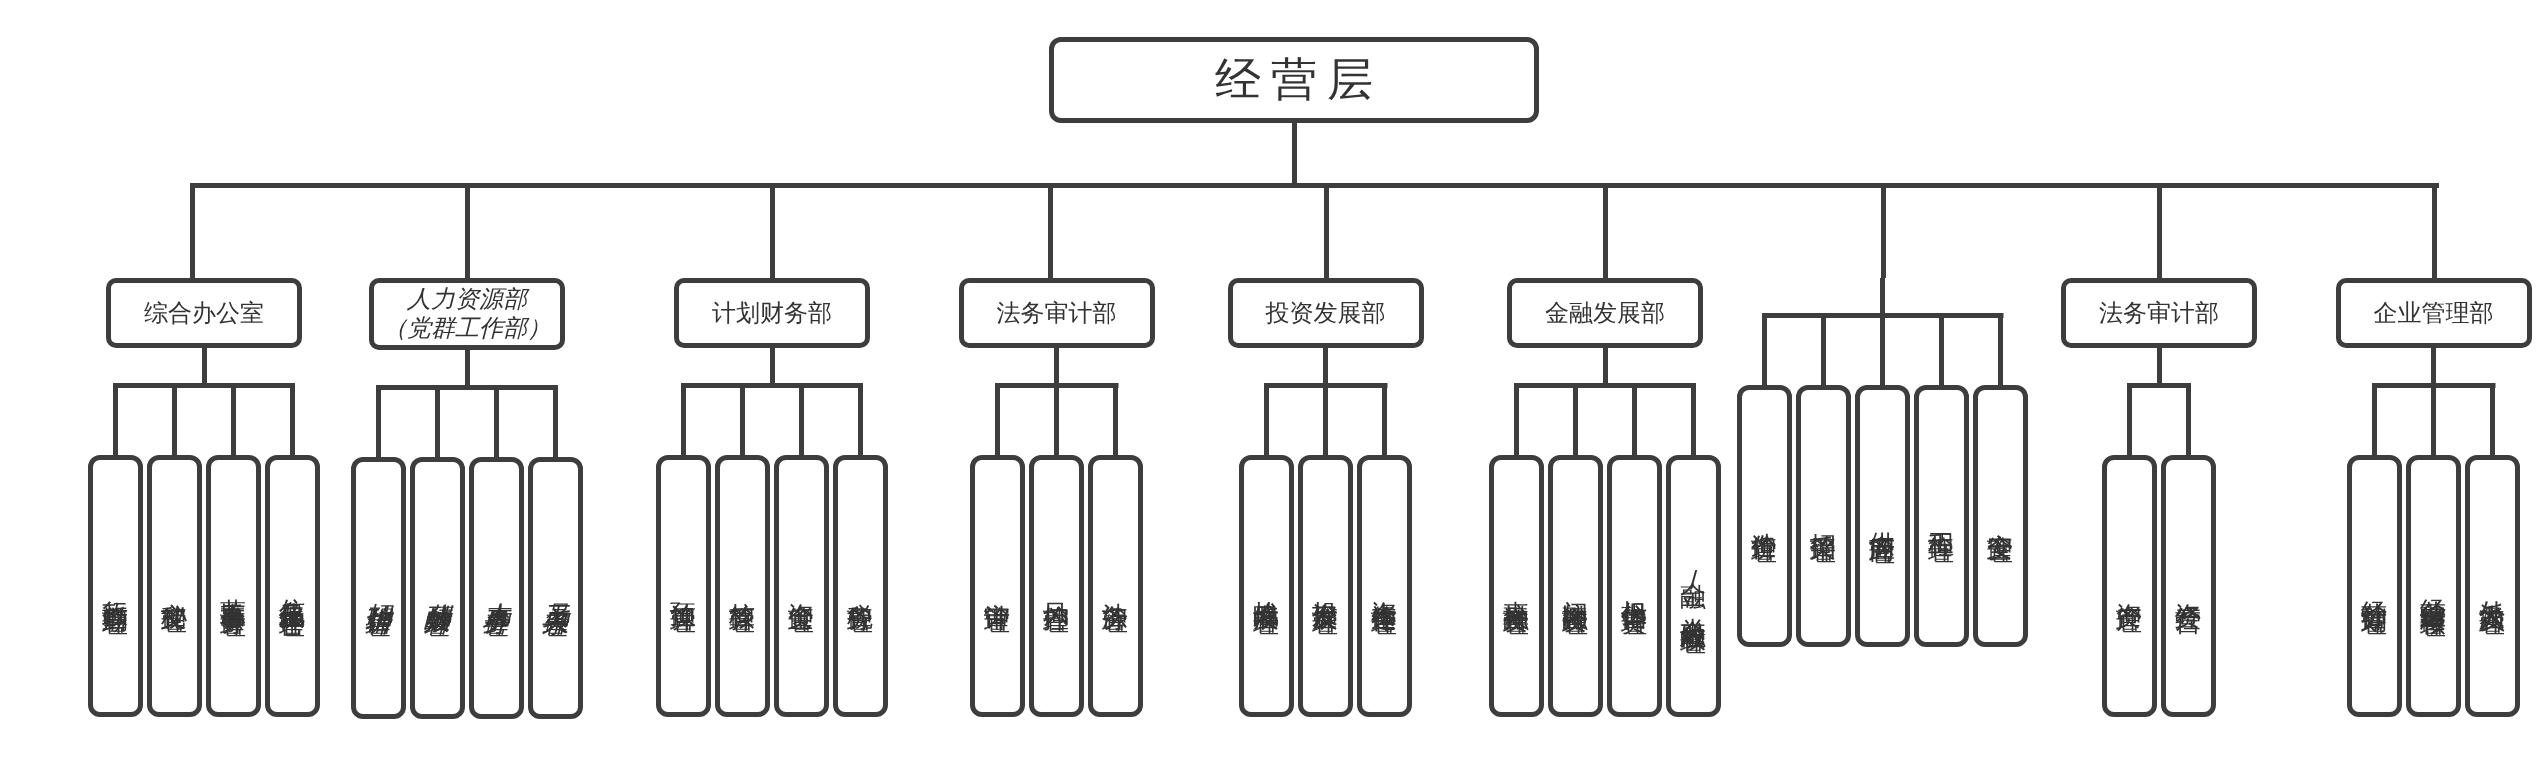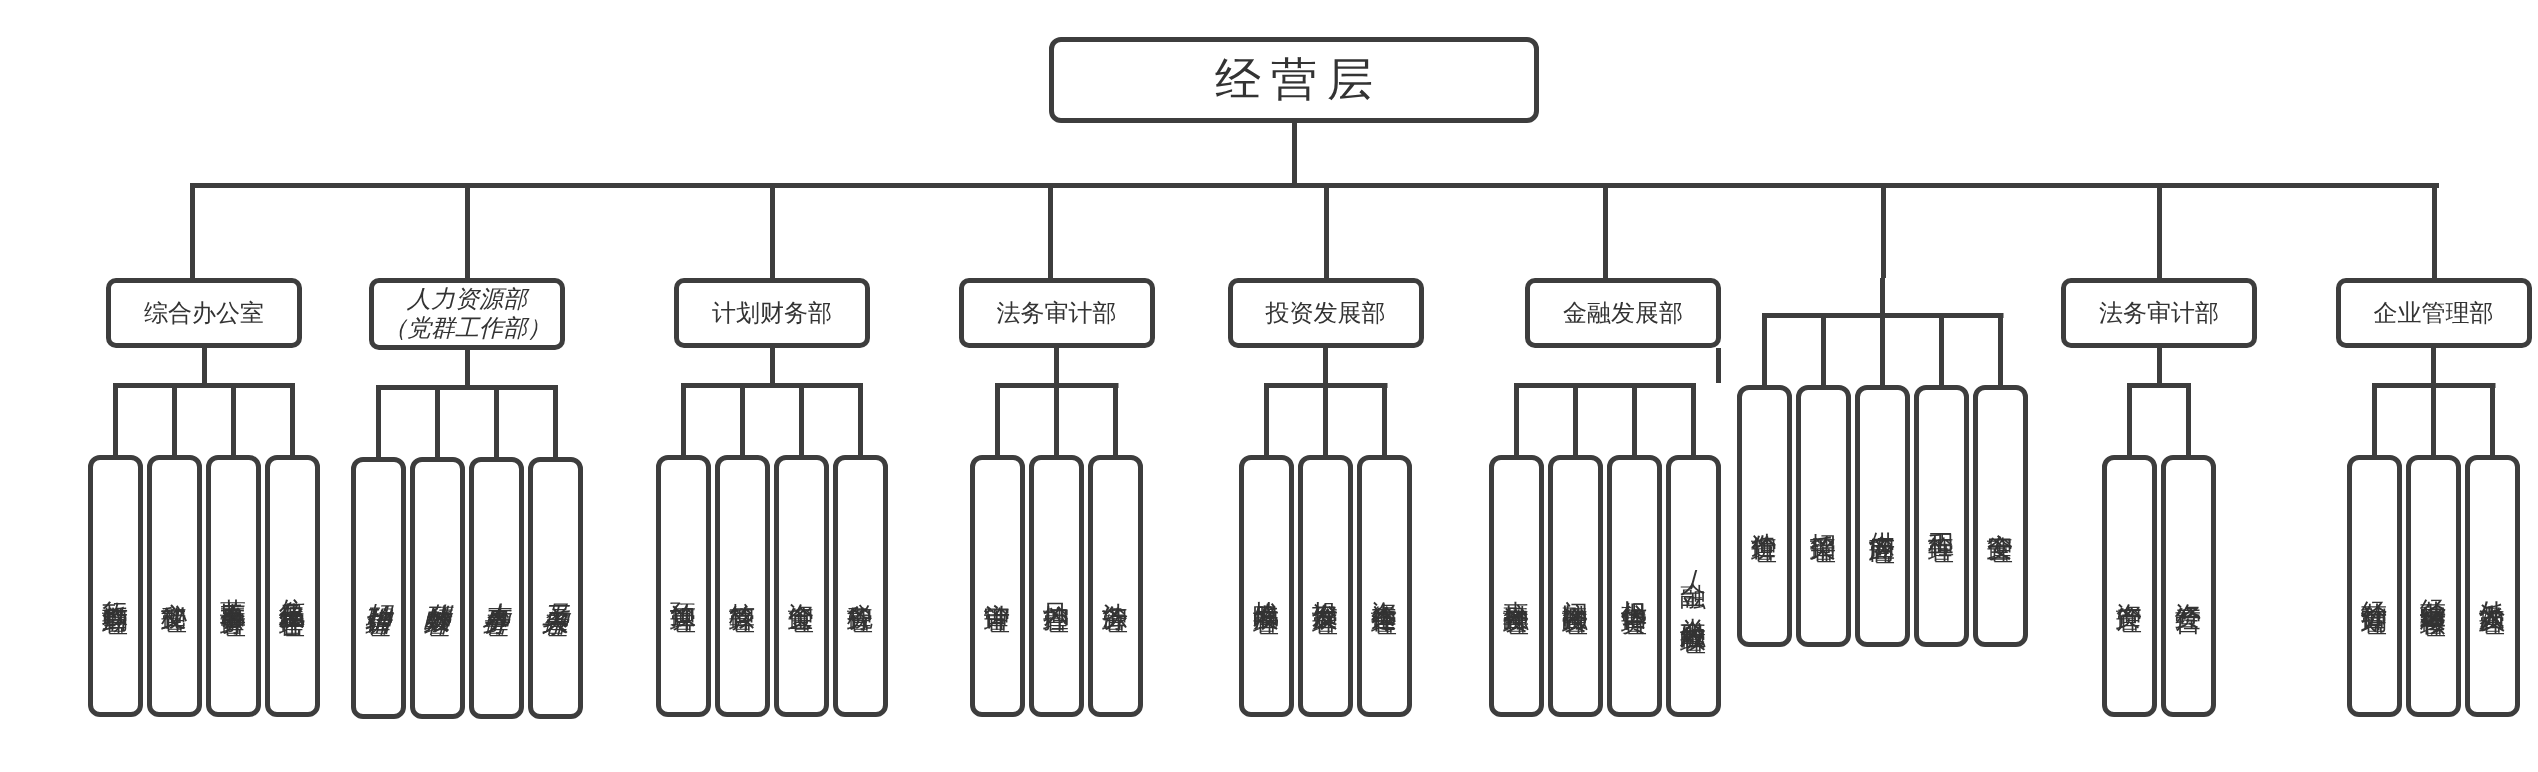--- a/index.html
+++ b/index.html
@@ -183,21 +183,21 @@
         <div class="cstub"></div>
         <div class="cbox">投资发展管理</div>
       </div>
       <div class="child">
         <div class="cstub"></div>
         <div class="cbox">资本运作管理</div>
       </div>
     </div>
   </div>
 
-  <div class="branch" style="left:1465px;width:232px;align-items:flex-end;">
+  <div class="branch" style="left:1465px;width:232px;">
     <div class="dept">金融发展部</div>
     <div class="dstub"></div>
     <div class="children">
       <div class="hline" style="width:182px;"></div>
       <div class="child">
         <div class="cstub"></div>
         <div class="cbox">直接融资管理</div>
       </div>
       <div class="child">
         <div class="cstub"></div>

